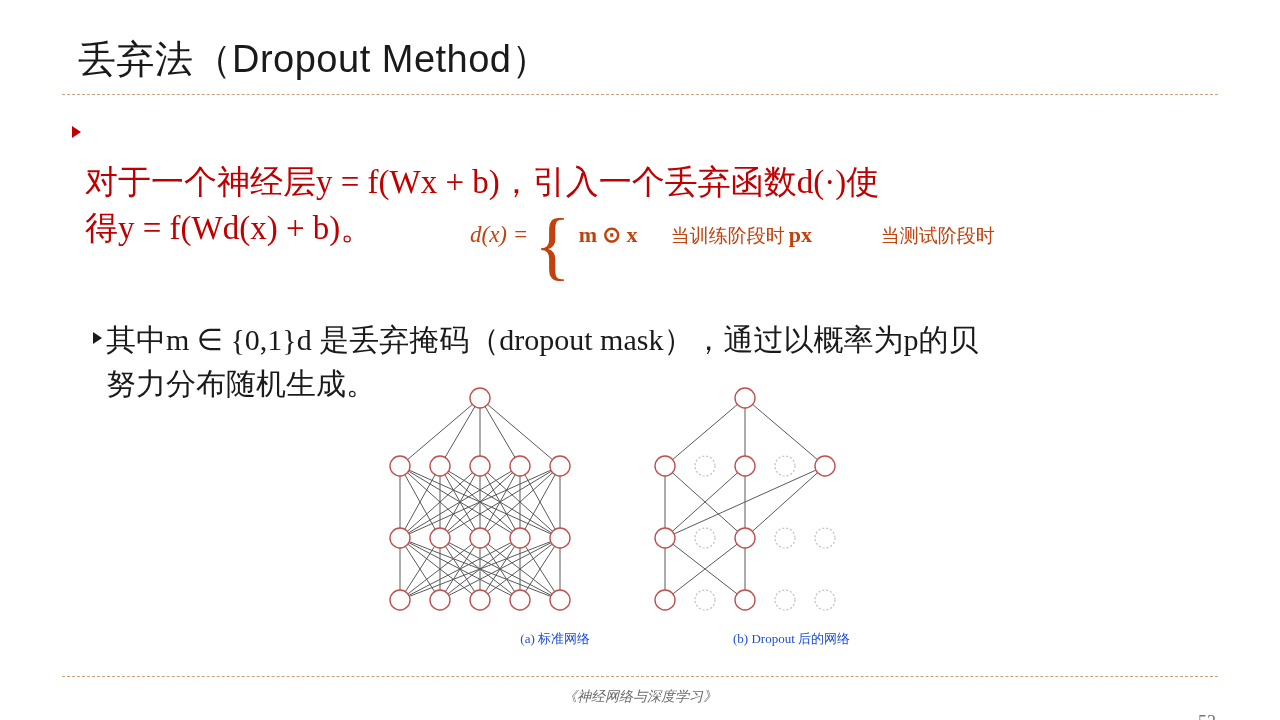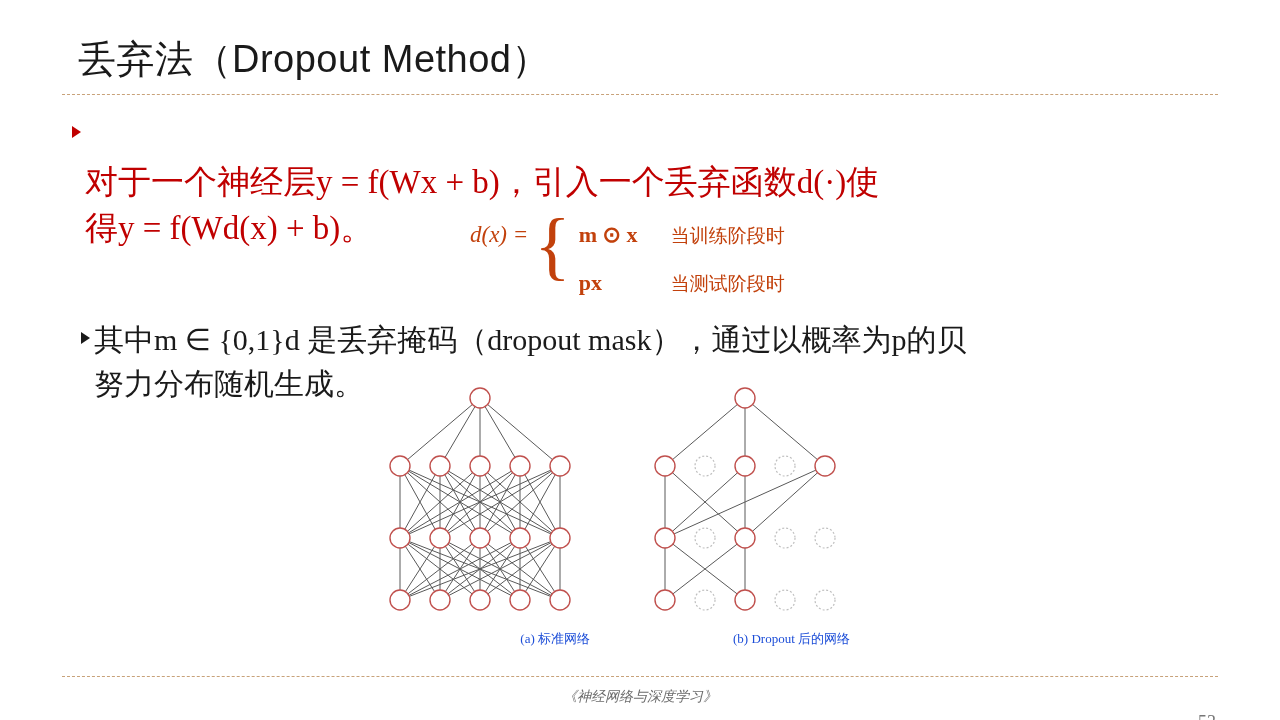--- a/index.html
+++ b/index.html
@@ -62,21 +62,21 @@
     color: #c00000;
   }
   .b1 .txt {
     font-family: "Liberation Serif", serif;
     font-size: 33px;
     line-height: 1.38;
     color: #c00000;
     margin-top: 48px;
   }
   .b2 {
-    left: 81px;
+    left: 93px;
     top: 318px;
     width: 1110px;
     color: #1a1a1a;
   }
   .b2 .txt {
     font-family: "Liberation Serif", serif;
     font-size: 30px;
     line-height: 1.45;
     color: #1a1a1a;
   }
@@ -98,22 +98,22 @@
   }
   .brace {
     font-size: 76px;
     line-height: 0.72;
     font-family: "Liberation Serif", serif;
     margin-right: 8px;
     margin-top: -4px;
   }
   .cases {
     display: flex;
-    flex-direction: column;
-    gap: 21px;
+    flex-direction: row;
+    gap: 4px;
   }
   .case-row {
     display: flex;
     align-items: baseline;
     white-space: nowrap;
   }
   .case-lhs {
     width: 92px;
     font-size: 22px;
     font-weight: bold;

